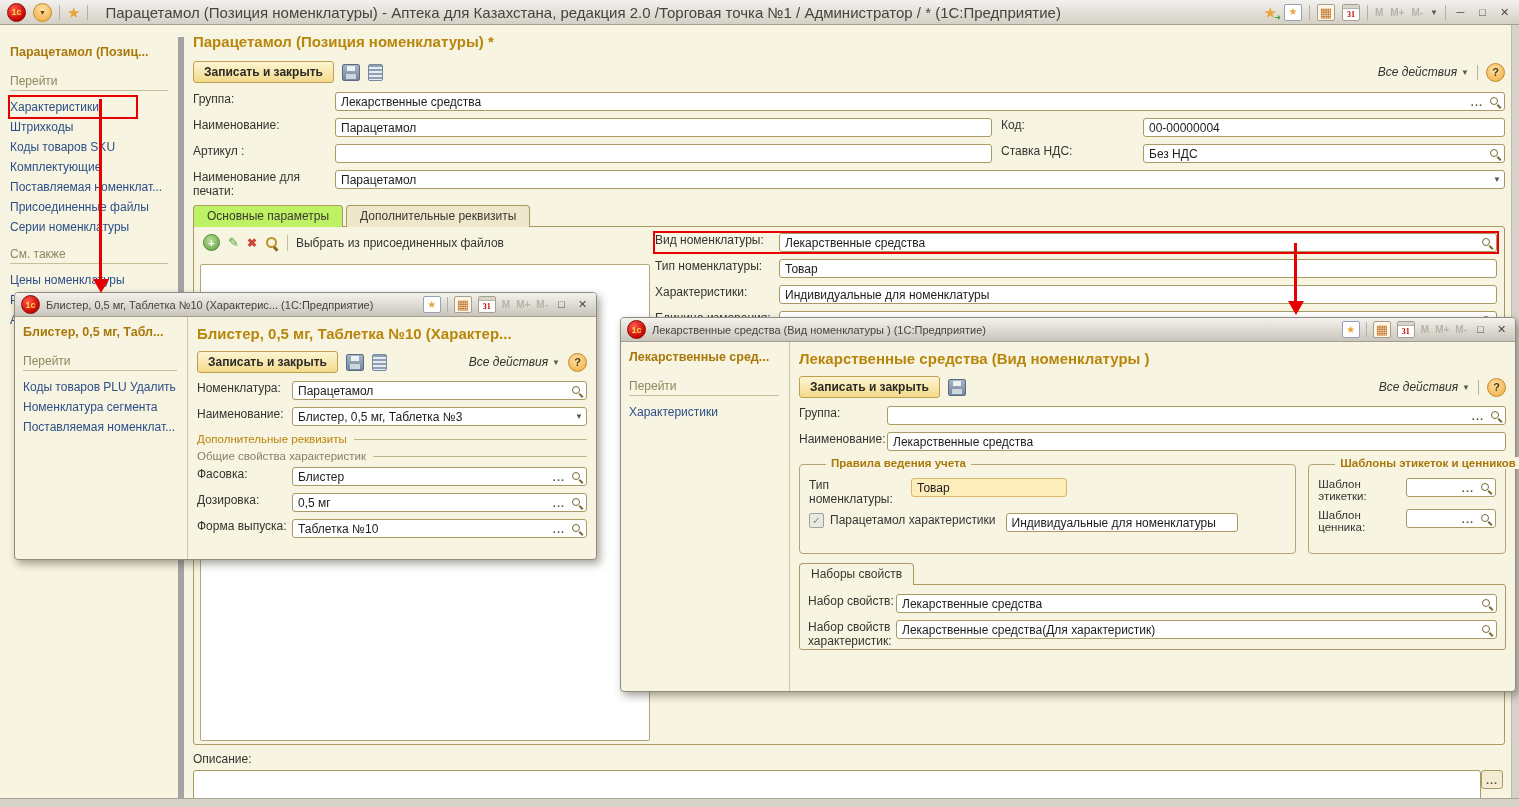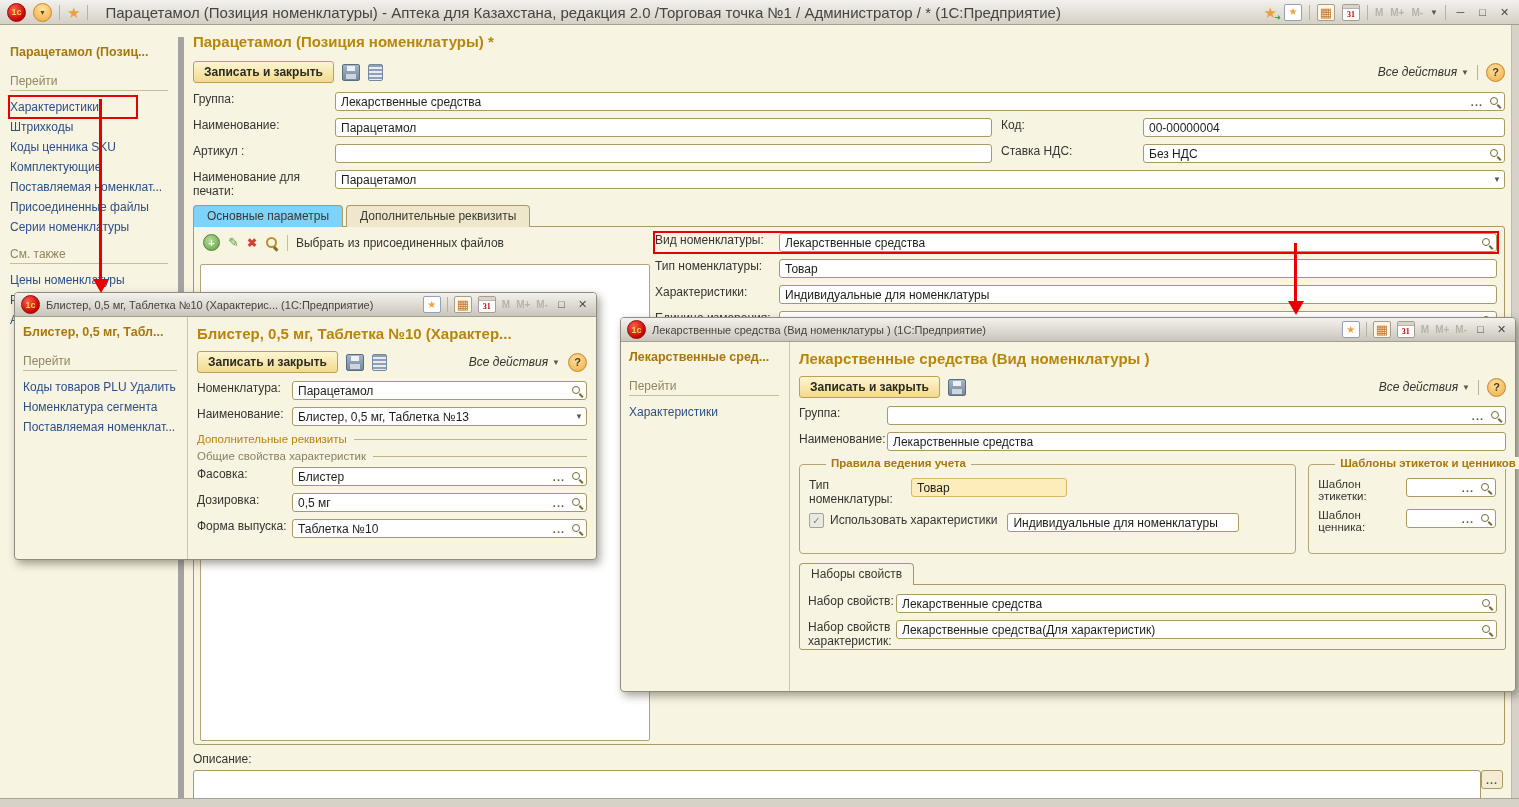--- a/index.html
+++ b/index.html
@@ -67,21 +67,21 @@
   .main{position:absolute;left:185px;top:25px;right:8px;bottom:8px;padding:2px 6px 0 8px;box-sizing:border-box;z-index:6;}
   .m-title{font-size:15px;font-weight:bold;color:#b8860b;margin:6px 0 11px;}
   .cmdbar{display:flex;align-items:center;gap:8px;margin-bottom:9px;height:22px;}
   .cmd-spacer{flex:1;}
   .main .frow>label{width:142px;flex:0 0 auto;}
   .inlbl{margin-left:9px;width:78px;flex:0 0 auto;}
   .w-right{width:362px;flex:0 0 auto;}
   .tabs{display:flex;gap:3px;margin-top:3px;position:relative;z-index:2;}
   .tab{font-size:12px;color:#3a392f;padding:3px 13px 4px;border:1px solid #a99a63;border-bottom:none;
     border-radius:4px 4px 0 0;background:#efe7cc;cursor:pointer;}
-  .tab.active{background:#7dd3fc;}
+  .tab.active{background:#bef264;}
   .tabbox{position:relative;border:1px solid #a99a63;border-radius:0 3px 3px 3px;height:517px;background:#f8f4e2;margin-top:-1px;}
   .tb-toolbar{position:absolute;left:9px;top:7px;display:flex;align-items:center;gap:8px;font-size:12px;color:#35342f;}
   .icadd{width:15px;height:15px;border-radius:50%;background:radial-gradient(circle at 40% 35%,#b5dd97,#5f9e3f);
     border:1px solid #4d8630;color:#fff;font-weight:bold;font-size:11px;display:flex;align-items:center;justify-content:center;cursor:pointer;}
   .icedit{color:#4d9e3c;font-size:13px;cursor:pointer;}
   .icdel{color:#cc4433;font-size:12px;font-weight:bold;cursor:pointer;}
   .magGold{position:relative;width:14px;height:14px;display:inline-block;cursor:pointer;}
   .magGold::before{content:"";position:absolute;left:1px;top:1px;width:7px;height:7px;border:2px solid #b8912c;border-radius:50%;}
   .magGold::after{content:"";position:absolute;left:10px;top:10px;width:5px;height:2.5px;background:#8a6a1c;transform:rotate(45deg);transform-origin:0 0;}
   .vsep{width:1px;height:16px;background:#c6bd9b;}
@@ -161,21 +161,21 @@
     <span class="icwin">─</span>
     <span class="icwin">□</span>
     <span class="icwin">✕</span>
   </div>
 
   <div class="sidebar">
     <div class="sb-header">Парацетамол (Позиц...</div>
     <div class="sb-sect">Перейти</div>
     <div class="sb-link hl-red">Характеристики</div>
     <div class="sb-link">Штрихкоды</div>
-    <div class="sb-link">Коды ценника SKU</div>
+    <div class="sb-link">Коды товаров SKU</div>
     <div class="sb-link">Комплектующие</div>
     <div class="sb-link">Поставляемая номенклат...</div>
     <div class="sb-link">Присоединенные файлы</div>
     <div class="sb-link">Серии номенклатуры</div>
     <div class="sb-sect">См. также</div>
     <div class="sb-link">Цены номенклатуры</div>
     <div class="sb-link">Розничные цены номенкл...</div>
     <div class="sb-link">Анализ движений</div>
   </div>
 
@@ -345,21 +345,21 @@
           <div class="fbox" style="flex:1">
             <span class="fval">Парацетамол</span>
             <span class="fbtn">
                 <span class="mag"></span>
               </span>
           </div>
         </div>
         <div class="frow">
           <label>Наименование:</label>
           <div class="fbox" style="flex:1">
-            <span class="fval">Блистер, 0,5 мг, Таблетка №13</span>
+            <span class="fval">Блистер, 0,5 мг, Таблетка №3</span>
             <span class="fbtn">
                 <span class="icdd-sm">▼</span>
               </span>
           </div>
         </div>
         <div class="sepline" style="color:#b8860b">
             <span class="txt">Дополнительные реквизиты</span>
           </div>
         <div class="sepline" style="color:#8a8165">
             <span class="txt">Общие свойства характеристик</span>
@@ -462,21 +462,21 @@
           <div class="fs fs1">
             <div class="fs-legend">Правила ведения учета</div>
             <div class="frow">
               <label style="width:102px">Тип номенклатуры:</label>
               <div class="fbox hl-field" style="width:156px">
                 <span class="fval">Товар</span>
               </div>
             </div>
             <div class="frow">
               <span class="cb">✓</span>
-              <span style="margin:0 10px 0 6px">Использовать характеристики</span>
+              <span style="margin:0 10px 0 6px">Парацетамол характеристики</span>
               <div class="fbox" style="width:232px">
                 <span class="fval">Индивидуальные для номенклатуры</span>
               </div>
             </div>
           </div>
           <div class="fs fs2">
             <div class="fs-legend">Шаблоны этикеток и ценников</div>
             <div class="frow">
               <label>Шаблон этикетки:</label>
               <div class="fbox" style="flex:1">

